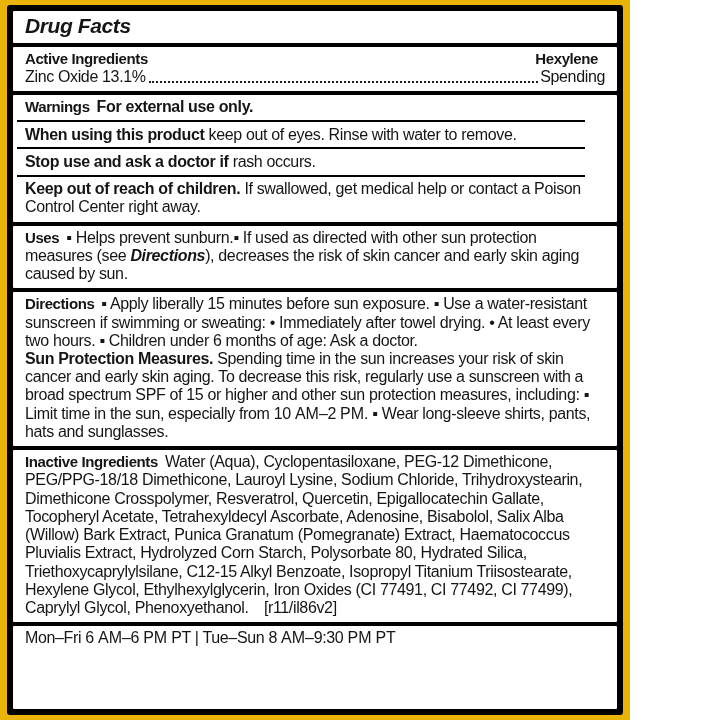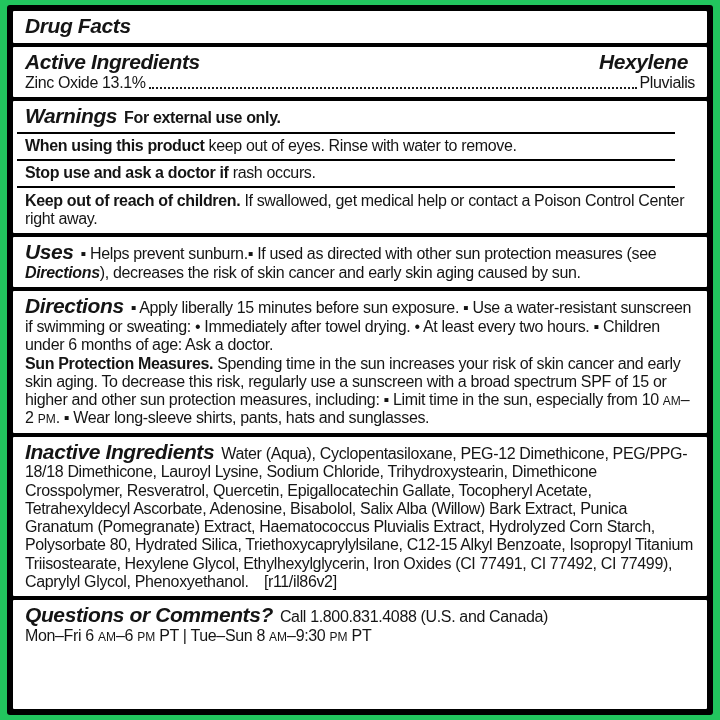--- a/index.html
+++ b/index.html
@@ -1,40 +1,40 @@
 <!DOCTYPE html>
 <html><head>
 <meta charset="utf-8">
 <style>
   html,body{margin:0;padding:0;}
   body{
     width:720px;height:720px;background:#ffffff;
     font-family:"Liberation Sans","DejaVu Sans",sans-serif;
     color:#111;overflow:hidden;
   }
-  .page{box-sizing:border-box;width:720px;height:720px;padding:5px 7px;background:#22c55e;}
+  .page{box-sizing:border-box;width:630px;height:720px;padding:5px 7px;background:#eab308;}
   .frame{
     box-sizing:border-box;height:710px;background:#000;border-radius:3px;
     padding:6px;display:flex;flex-direction:column;gap:4px;overflow:hidden;
   }
   .box{
     background:#fff;border-radius:1px;
     padding:3px 12px 5px 12px;
     font-size:16px;line-height:1.14;letter-spacing:-0.35px;color:#151515;
   }
   .box:last-child{flex:1;}
   .row{margin:0;}
   p.row{margin:0;}
   
   .r-h1{font-size:21px;font-weight:700;font-style:italic;letter-spacing:-0.4px;padding-right:8px;}
-  .r-h2{font-size:21px;font-weight:700;font-style:italic;letter-spacing:-0.4px;padding-right:7px;margin-top:9px;}
+  .r-h2{font-size:15px;font-weight:700;letter-spacing:-0.4px;padding-right:7px;margin-top:9px;}
   .r-b{font-weight:700;}
   .r-bi{font-weight:700;font-style:italic;}
   .r-n{}
-  .r-sc{font-size:12px;letter-spacing:0;}
+  .r-sc{font-size:16px;letter-spacing:0;}
   
   .rule{border-top:2.5px solid #000;margin:3.5px 20px 3.5px -8px;height:0;}
   
   .split{display:flex;justify-content:space-between;align-items:baseline;}
   
   .leader{display:flex;align-items:flex-end;}
   .leader .side{white-space:nowrap;}
   .dots{flex:1;border-bottom:2.4px dotted #1c1c1c;margin:0 2px 3px 3px;min-width:30px;}
 </style>
 </head>
@@ -46,21 +46,21 @@
         <p class="row"><span class="r-h1">Drug Facts</span></p>
       </section>
       <section class="box">
         <div class="row split">
           <span class="side"><span class="r-h2">Active Ingredients</span></span>
           <span class="side"><span class="r-h2">Hexylene</span></span>
         </div>
         <div class="row leader">
           <span class="side r-n">Zinc Oxide 13.1%</span>
           <span class="dots"></span>
-          <span class="side r-n">Pluvialis</span>
+          <span class="side r-n">Spending</span>
         </div>
       </section>
       <section class="box">
         <p class="row"><span class="r-h2">Warnings</span><span class="r-b">For external use only.</span></p>
         <div class="rule"></div>
         <p class="row"><span class="r-b">When using this product</span><span class="r-n"> keep out of eyes. Rinse with water to remove.</span></p>
         <div class="rule"></div>
         <p class="row"><span class="r-b">Stop use and ask a doctor if</span><span class="r-n"> rash occurs.</span></p>
         <div class="rule"></div>
         <p class="row"><span class="r-b">Keep out of reach of children.</span><span class="r-n"> If swallowed, get medical help or contact a Poison Control Center right away.</span></p>
@@ -69,17 +69,16 @@
         <p class="row"><span class="r-h2">Uses</span><span class="r-n">▪ Helps prevent sunburn.▪ If used as directed with other sun protection measures (see </span><span class="r-bi">Directions</span><span class="r-n">), decreases the risk of skin cancer and early skin aging caused by sun.</span></p>
       </section>
       <section class="box">
         <p class="row"><span class="r-h2">Directions</span><span class="r-n">▪ Apply liberally 15 minutes before sun exposure. ▪ Use a water-resistant sunscreen if swimming or sweating: • Immediately after towel drying. • At least every two hours. ▪ Children under 6 months of age: Ask a doctor.</span></p>
         <p class="row"><span class="r-b">Sun Protection Measures.</span><span class="r-n"> Spending time in the sun increases your risk of skin cancer and early skin aging. To decrease this risk, regularly use a sunscreen with a broad spectrum SPF of 15 or higher and other sun protection measures, including: ▪ Limit time in the sun, especially from 10 </span><span class="r-sc">AM</span><span class="r-n">–2 </span><span class="r-sc">PM</span><span class="r-n">. ▪ Wear long-sleeve shirts, pants, hats and sunglasses.</span></p>
       </section>
       <section class="box">
         <p class="row"><span class="r-h2">Inactive Ingredients</span><span class="r-n">Water (Aqua), Cyclopentasiloxane, PEG-12 Dimethicone, PEG/PPG-18/18 Dimethicone, Lauroyl Lysine, Sodium Chloride, Trihydroxystearin, Dimethicone Crosspolymer, Resveratrol, Quercetin, Epigallocatechin Gallate, Tocopheryl Acetate, Tetrahexyldecyl Ascorbate, Adenosine, Bisabolol, Salix Alba (Willow) Bark Extract, Punica Granatum (Pomegranate) Extract, Haematococcus Pluvialis Extract, Hydrolyzed Corn Starch, Polysorbate 80, Hydrated Silica, Triethoxycaprylylsilane, C12-15 Alkyl Benzoate, Isopropyl Titanium Triisostearate, Hexylene Glycol, Ethylhexylglycerin, Iron Oxides (CI 77491, CI 77492, CI 77499), Caprylyl Glycol, Phenoxyethanol.  [r11/il86v2]</span></p>
       </section>
       <section class="box">
-        <p class="row"><span class="r-h2">Questions or Comments?</span><span class="r-n">Call 1.800.831.4088 (U.S. and Canada)</span></p>
         <p class="row"><span class="r-n">Mon–Fri 6 </span><span class="r-sc">AM</span><span class="r-n">–6 </span><span class="r-sc">PM</span><span class="r-n"> PT | Tue–Sun 8 </span><span class="r-sc">AM</span><span class="r-n">–9:30 </span><span class="r-sc">PM</span><span class="r-n"> PT</span></p>
       </section>
     </div>
 </div>
 
 </body></html>

